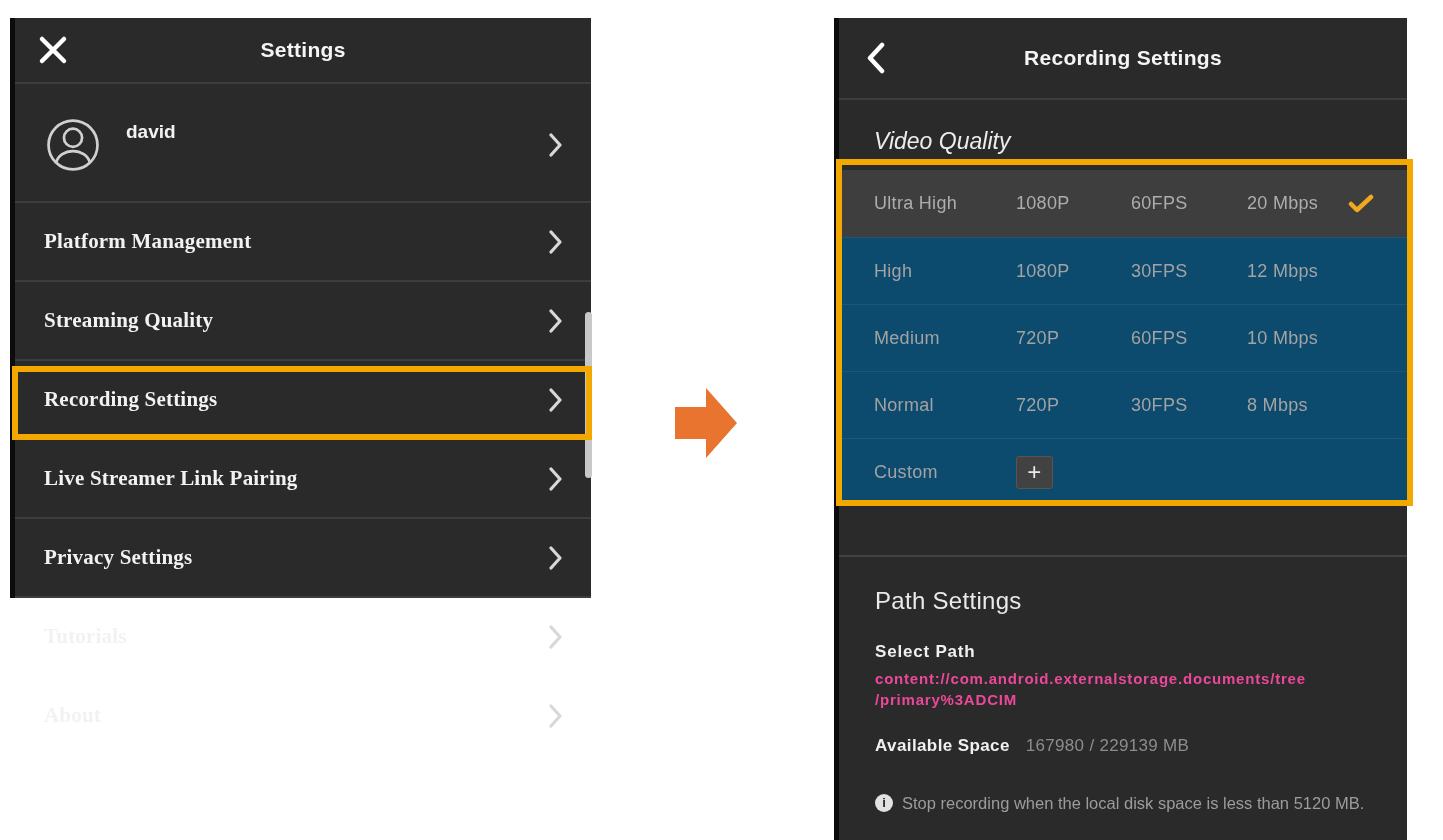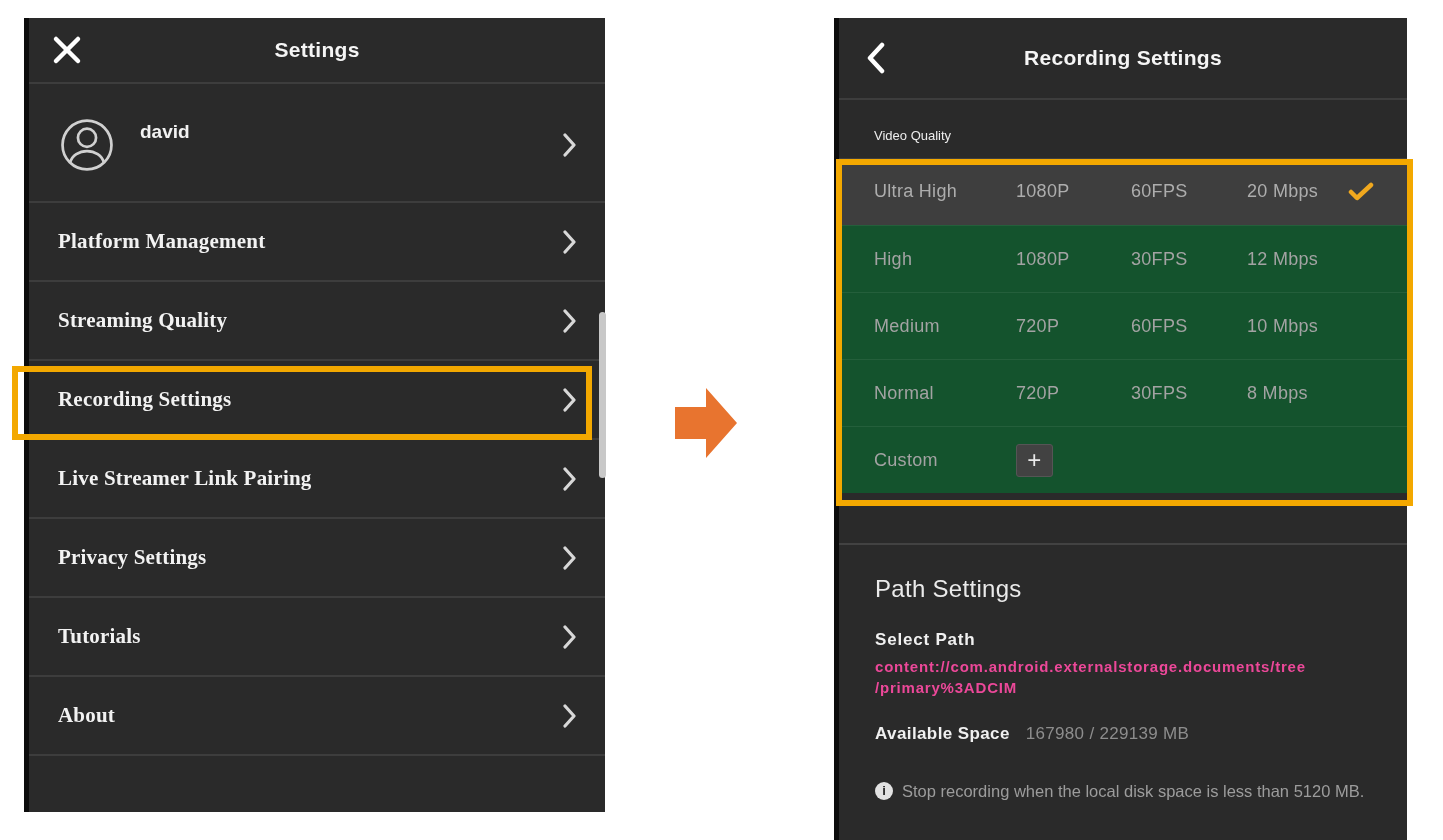--- a/index.html
+++ b/index.html
@@ -2,21 +2,21 @@
 <html><head>
 <meta charset="utf-8">
 <style>
   * { margin:0; padding:0; box-sizing:border-box; }
   html,body { width:1443px; height:840px; background:#ffffff; overflow:hidden;
               font-family:"Liberation Sans", sans-serif; }
   .stage { position:relative; width:1443px; height:840px; background:#fff; }
 
   
   .panel { position:absolute; background:#2a2a2a; border-left:5px solid #0c0c0c; }
-  .panel-left  { left:24px; top:18px; width:581px; height:794px; }
+  .panel-left  { left:10px; top:18px; width:581px; height:580px; }
   .panel-right { left:834px; top:18px; width:573px; height:822px; }
 
   
   .hdr { position:relative; height:66px; border-bottom:2px solid #3d3d3d;
          display:flex; align-items:center; }
   .panel-right .hdr { height:82px; }
   .hdr-title { position:absolute; left:0; right:0; text-align:center;
                color:#f5f5f5; font-weight:bold; font-size:21px; letter-spacing:.3px; }
   .icon-btn { position:relative; z-index:2; display:flex; align-items:center;
               justify-content:center; cursor:pointer; }
@@ -30,22 +30,22 @@
                   position:relative; top:-13px; }
   .spacer { flex:1; }
   .menu-item { height:79px; display:flex; align-items:center; padding:0 28px 0 29px;
                border-bottom:2px solid rgba(255,255,255,0.09);font-family:Liberation Serif, serif; }
   .menu-label { color:#f2f2f2; font-weight:bold; font-size:21px; letter-spacing:.2px; }
   .left-tail { height:50px; }
   .scrollbar { position:absolute; top:294px; right:-1px; width:7px; height:166px;
                background:#c8c8c8; border-radius:4px; z-index:3; }
 
   
-  .section-heading { color:#ededed; font-size:13px; padding:28px 0 0 35px; }
-  .vq-table { margin-top:15px; background:#14532d; }
+  .section-heading { color:#ededed; font-size:23px; padding:28px 0 0 35px;font-style:italic; }
+  .vq-table { margin-top:15px; background:#0c4a6e; }
   .vq-row { height:67px; display:grid;
             grid-template-columns:142px 115px 116px 101px auto;
             align-items:center; padding-left:35px;
             color:#a3a3a3; font-size:18px; letter-spacing:.3px;
             border-top:1px solid rgba(255,255,255,0.07); cursor:pointer; }
   .vq-row:first-child { border-top:none; }
   .vq-row.selected { background:#3e3e3e; color:#adadad; }
   .plus-btn { width:37px; height:33px; background:#424242; border:1px solid #555;
               border-radius:3px; color:#e9e9e9; font-size:24px; line-height:30px;
               text-align:center; cursor:pointer; }

